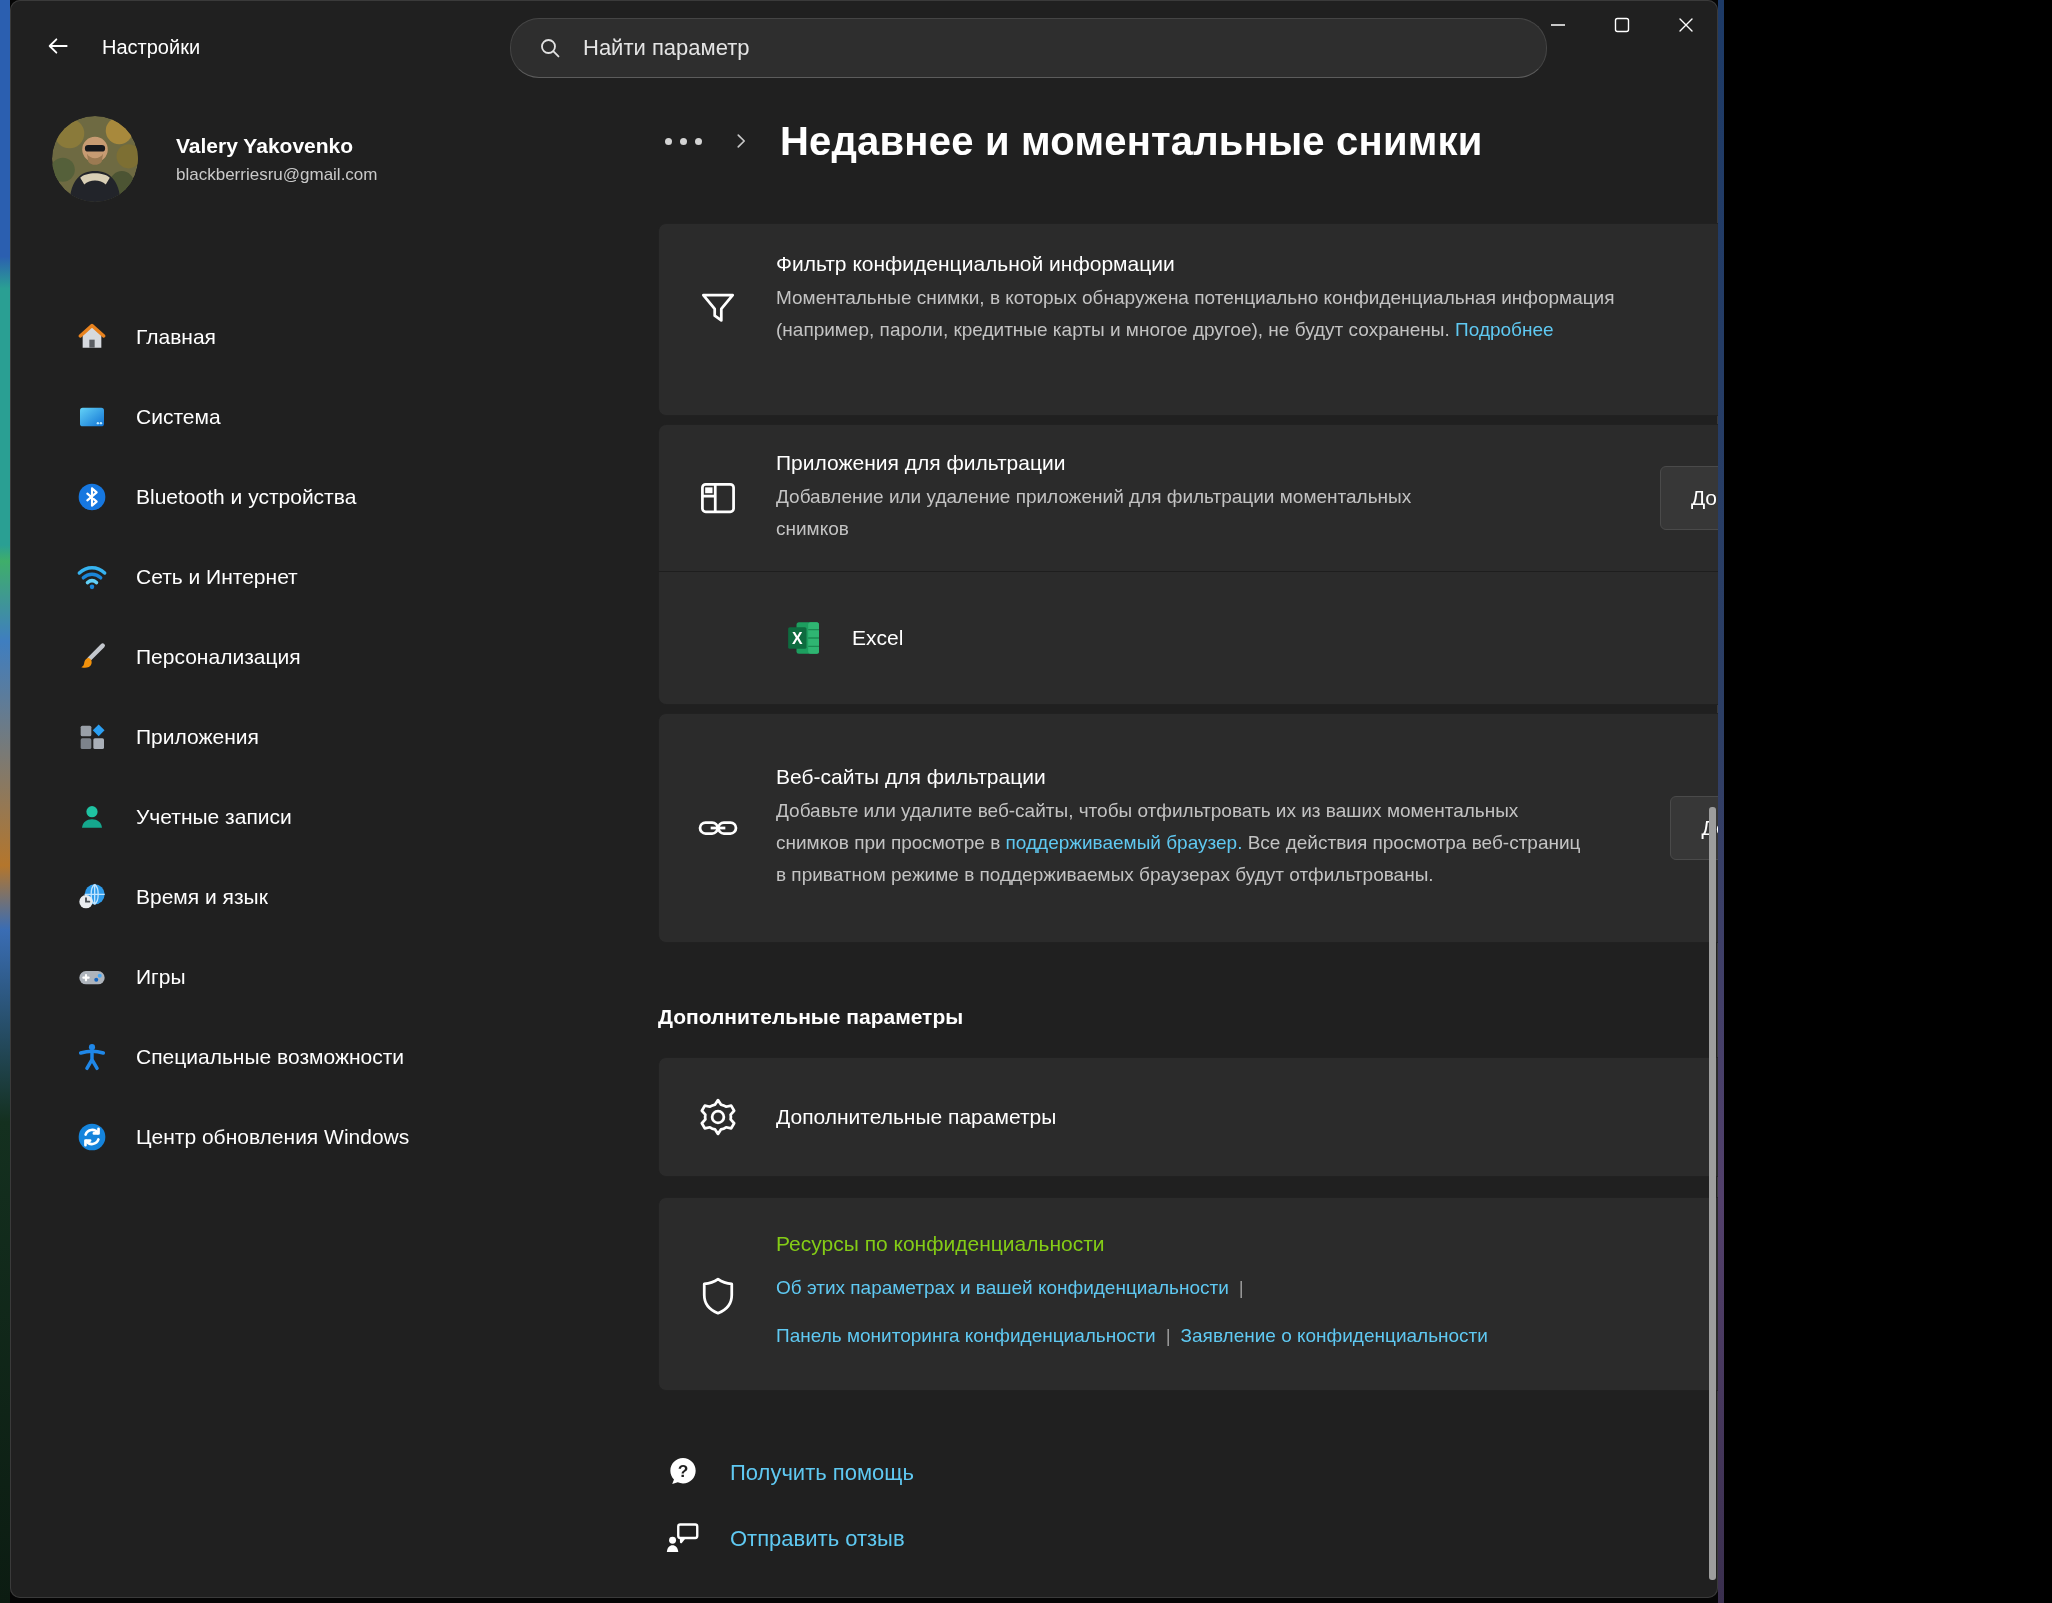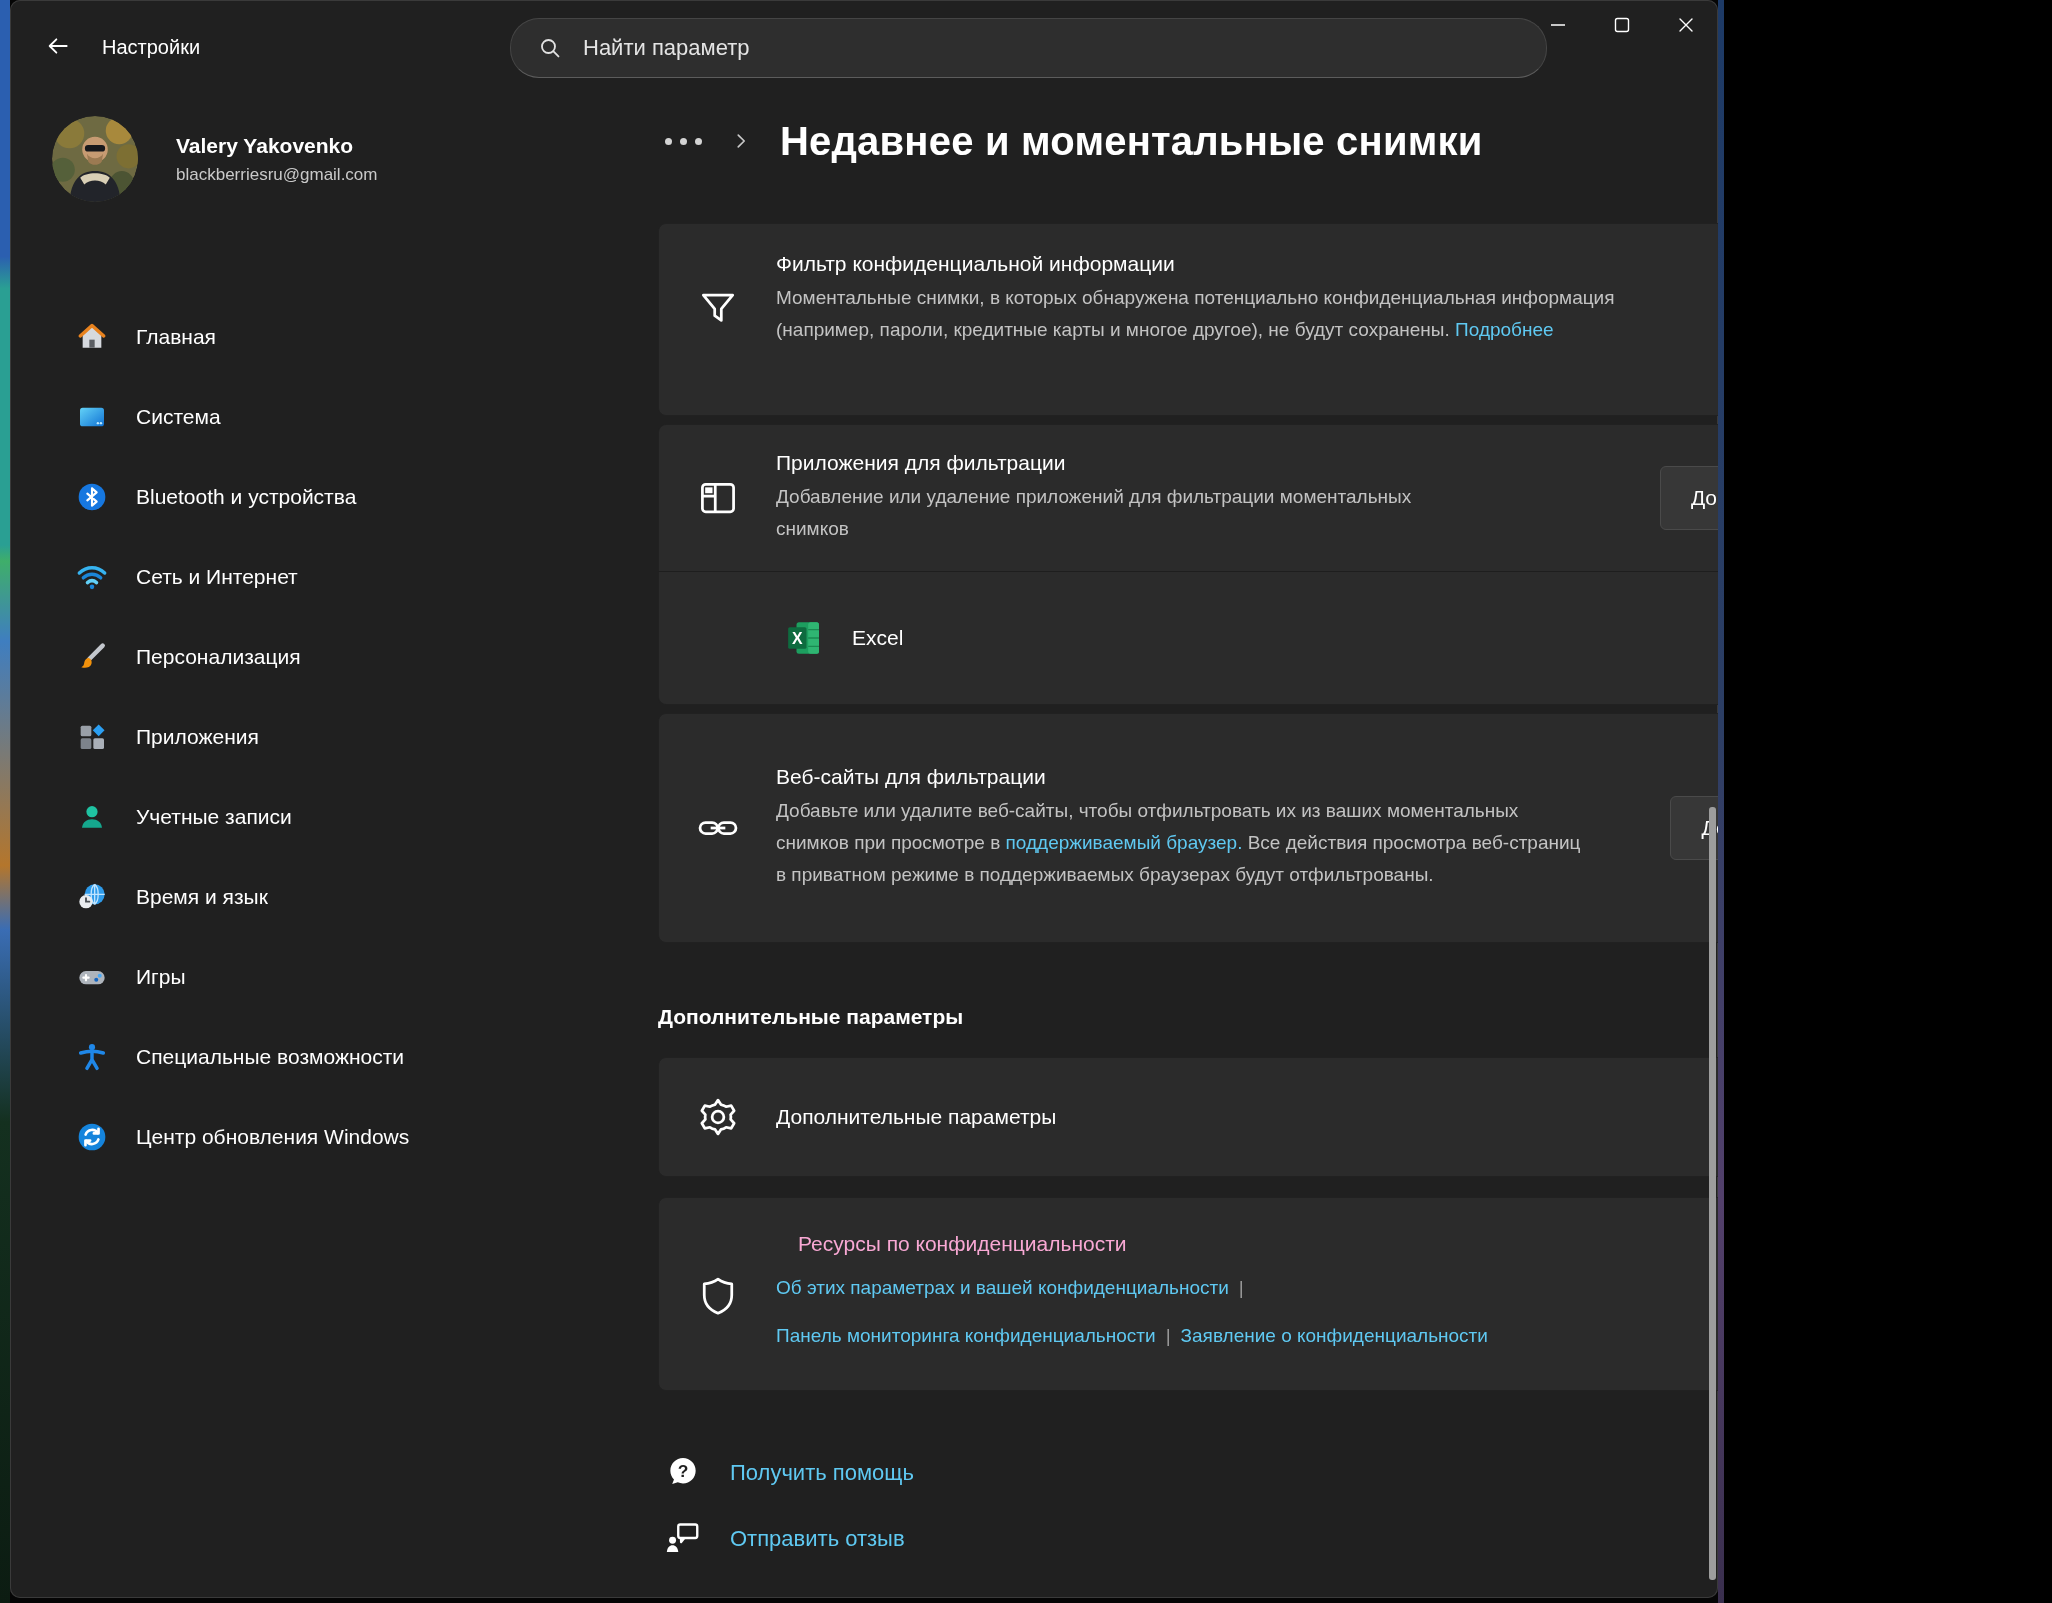--- a/index.html
+++ b/index.html
@@ -88,21 +88,21 @@
   .websites-card .right-col{padding-right:24px;}
 
   .section-title{margin-top:62px;font-size:21px;font-weight:bold;color:#fff;}
 
   .advanced-card{height:120px;margin-top:28px;}
   .advanced-card .right-col{padding-right:36px;}
   .adv-label{font-size:21px;}
 
   .resources-card{height:194px;margin-top:20px;align-items:flex-start;padding-top:34px;}
   .resources-card .card-icon-col{margin-top:42px;}
-  .res-title{font-size:21px;color:#f9a8d4;margin-left:22px;}
+  .res-title{font-size:21px;color:#84cc16;}
   .res-line{margin-top:15px;font-size:19px;line-height:33px;}
   .res-line a{color:var(--link,#5FC9F2);text-decoration:none;}
   .res-sep{color:#9a9a9a;margin:0 10px;}
 
   .footer-links{margin-top:54px;}
   .footer-row{display:flex;align-items:center;height:56px;margin-bottom:10px;}
   .footer-icon{width:40px;height:40px;margin-left:6px;display:flex;}
   .footer-icon svg{width:38px;height:38px;}
   .footer-row a{margin-left:26px;font-size:22px;color:var(--link,#5FC9F2);text-decoration:none;}
 

